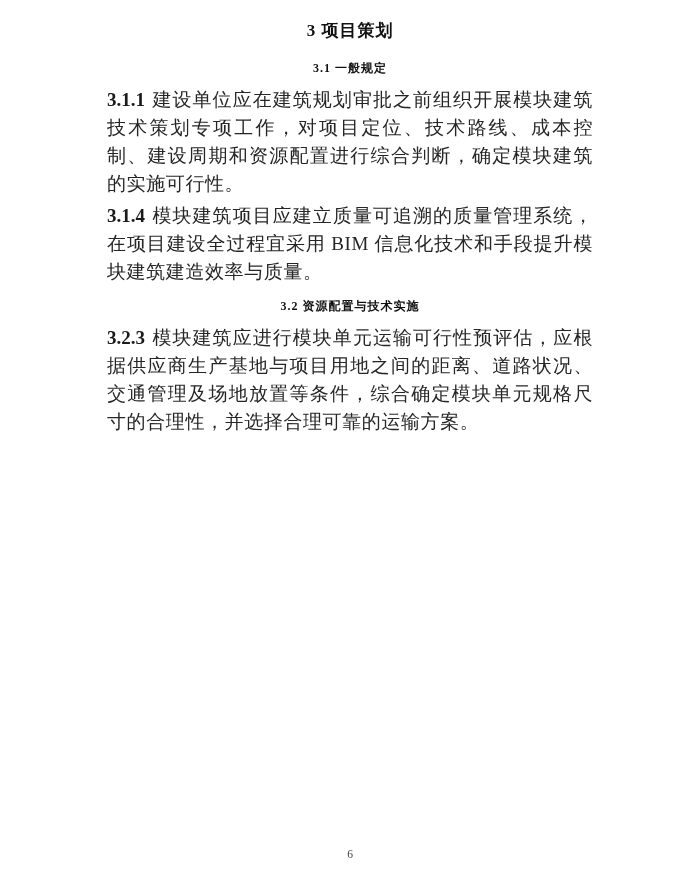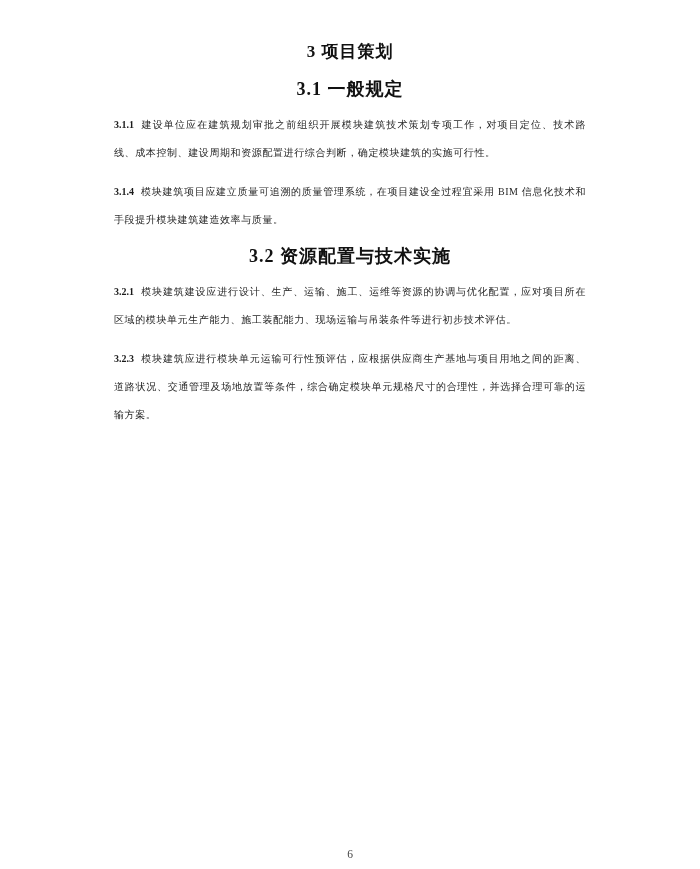--- a/index.html
+++ b/index.html
@@ -10,48 +10,48 @@
   .page {
     position: relative;
     width: 692px;
     height: 869px;
     margin: 0 auto;
     background: #ffffff;
     font-family: "Liberation Serif", "DejaVu Serif", serif;
     color: #222222;
     overflow: hidden;
     box-sizing: border-box;
-    padding-top: 41px;
+    padding-top: 20px;
   }
   .content {
     width: 494px;
     margin: 0 auto;
   }
   .doc-title {
     font-size: 17px;
     font-weight: bold;
     text-align: center;
     color: #111111;
     margin: 0 0 15px 0;
     line-height: 22px;
     letter-spacing: 1px;
   }
   .section-heading {
-    font-size: 18px;
+    font-size: 12px;
     font-weight: bold;
     text-align: center;
     color: #111111;
     margin: 9px 0 7px 0;
     line-height: 22px;
     letter-spacing: 1px;
   }
   .clause {
-    font-size: 10px;
+    font-size: 19px;
     line-height: 28px;
-    margin: 11px;
+    margin: 4px;
     text-align: justify;
     letter-spacing: 0.6px;
     color: #262626;
   }
   .clause-num {
     font-weight: bold;
     letter-spacing: 0;
     margin-right: 7px;
     color: #1a1a1a;
   }
@@ -76,21 +76,20 @@
     <h2 class="section-heading">3.1 一般规定</h2>
 
     <p class="clause"><span class="clause-num">3.1.1</span><span>建设单位应在建筑规划审批之前组织开展模块建筑技术策划专项工作，对项目定位、技术路线、成本控制、建设周期和资源配置进行综合判断，确定模块建筑的实施可行性。</span></p>
 
 
 
     <p class="clause"><span class="clause-num">3.1.4</span><span>模块建筑项目应建立质量可追溯的质量管理系统，在项目建设全过程宜采用 BIM 信息化技术和手段提升模块建筑建造效率与质量。</span></p>
 
     <h2 class="section-heading">3.2 资源配置与技术实施</h2>
 
-    <p class="clause"><span class="clause-num">3.2.1</span><span>模块建筑建设应进行设计、生产、运输、施工、运维等资源的协调与优化配置，应对项目所在区域的模块单元生产能力、施工装配能力、现场运输与吊装条件等进行初步技术评估。</span></p>
 
 
     <p class="clause"><span class="clause-num">3.2.3</span><span>模块建筑应进行模块单元运输可行性预评估，应根据供应商生产基地与项目用地之间的距离、道路状况、交通管理及场地放置等条件，综合确定模块单元规格尺寸的合理性，并选择合理可靠的运输方案。</span></p>
 
 
   </div>
 
   <div class="page-number">6</div>
 </div>
 

